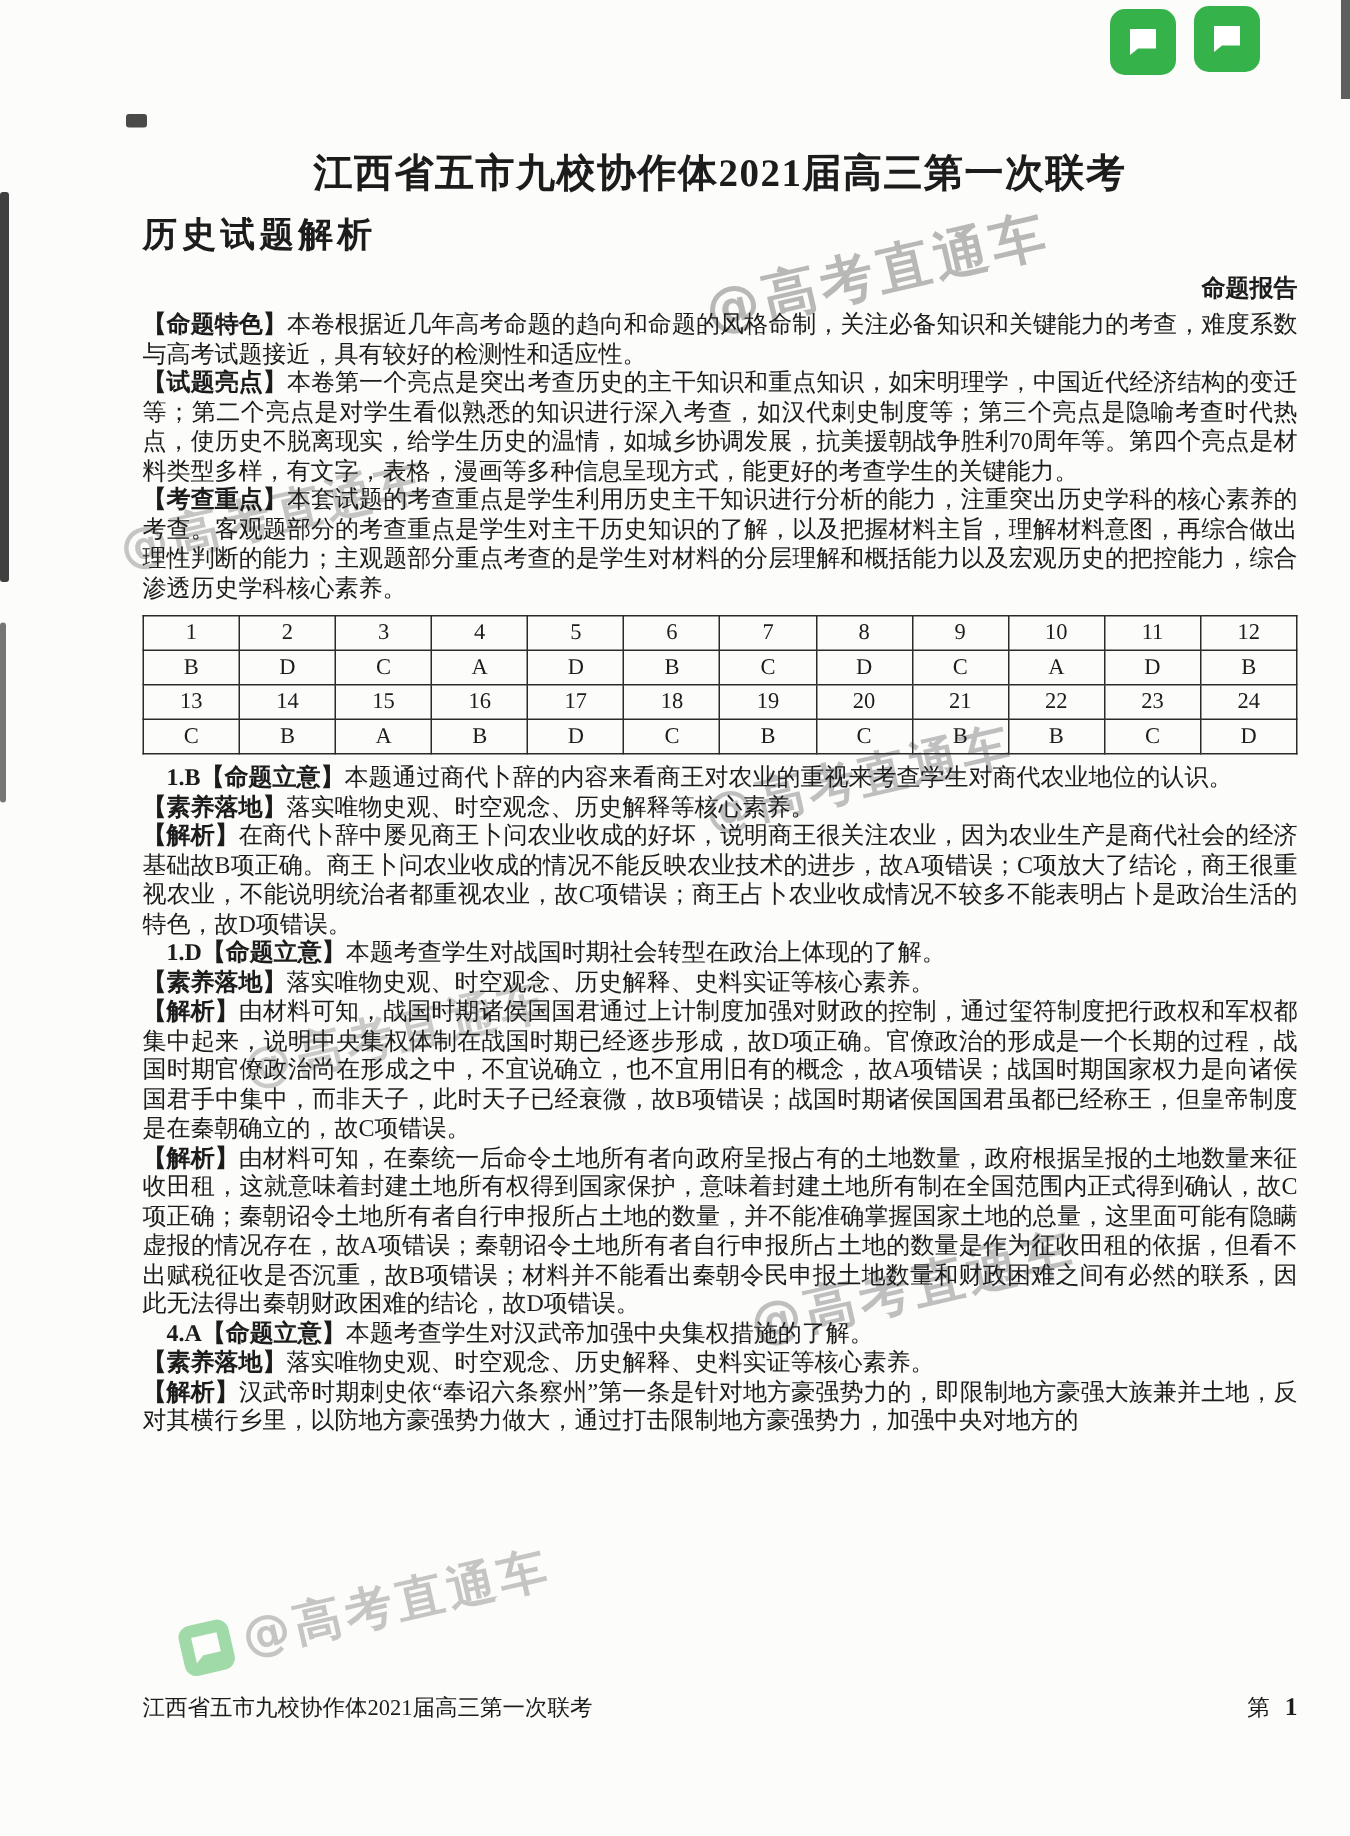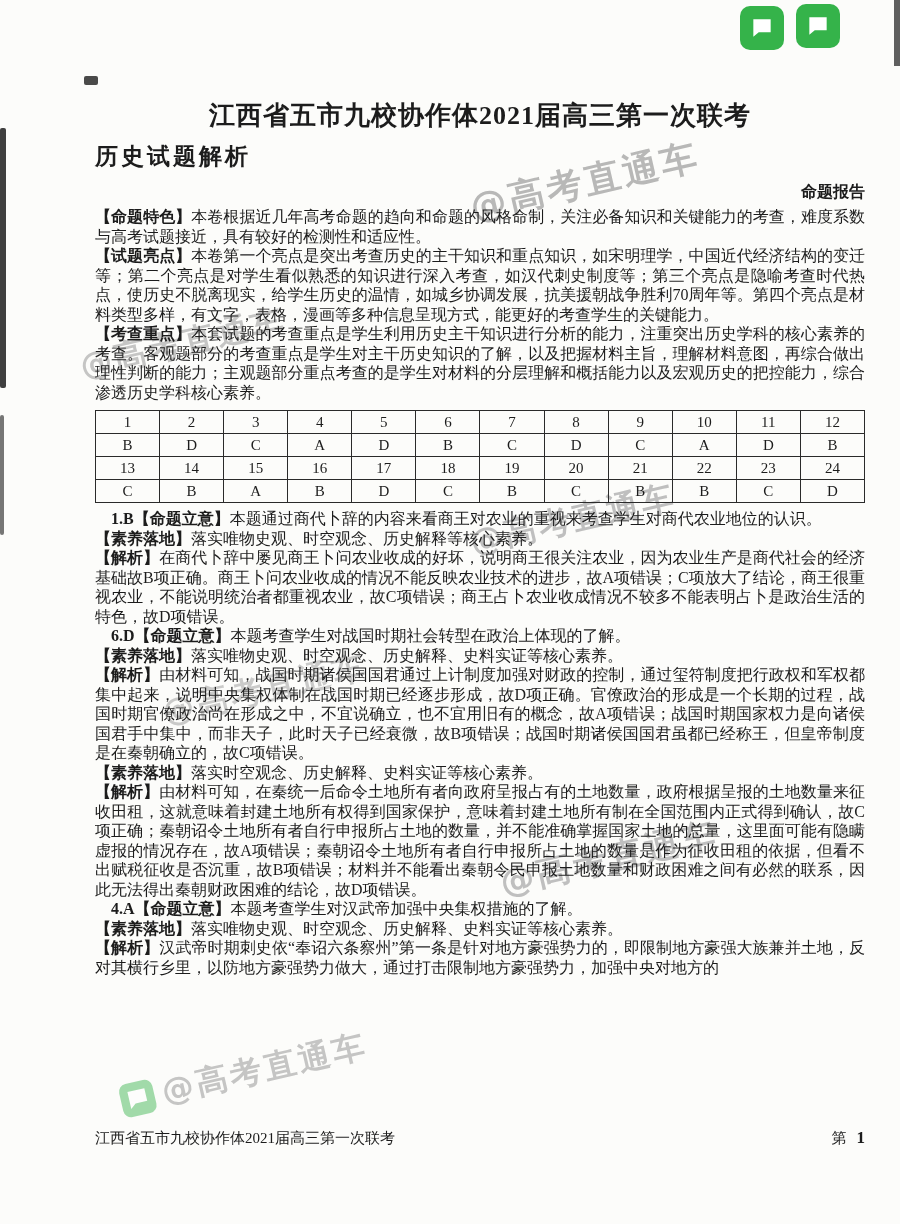--- a/index.html
+++ b/index.html
@@ -164,27 +164,26 @@
         </tbody>
     </table>
 
     <div class="qa">
       <p class="para"><span class="qnum">1.B</span><b>【命题立意】</b><span>本题通过商代卜辞的内容来看商王对农业的重视来考查学生对商代农业地位的认识。</span></p>
       <p class="para"><b>【素养落地】</b><span>落实唯物史观、时空观念、历史解释等核心素养。</span></p>
       <p class="para"><b>【解析】</b><span>在商代卜辞中屡见商王卜问农业收成的好坏，说明商王很关注农业，因为农业生产是商代社会的经济基础故B项正确。商王卜问农业收成的情况不能反映农业技术的进步，故A项错误；C项放大了结论，商王很重视农业，不能说明统治者都重视农业，故C项错误；商王占卜农业收成情况不较多不能表明占卜是政治生活的特色，故D项错误。</span></p>
     </div>
 
     <div class="qa">
-      <p class="para"><span class="qnum">6.D</span><b>【命题立意】</b><span>本题考查学生对战国时期社会转型在政治上体现的了解。</span></p>
+      <p class="para"><span class="qnum">1.D</span><b>【命题立意】</b><span>本题考查学生对战国时期社会转型在政治上体现的了解。</span></p>
       <p class="para"><b>【素养落地】</b><span>落实唯物史观、时空观念、历史解释、史料实证等核心素养。</span></p>
       <p class="para"><b>【解析】</b><span>由材料可知，战国时期诸侯国国君通过上计制度加强对财政的控制，通过玺符制度把行政权和军权都集中起来，说明中央集权体制在战国时期已经逐步形成，故D项正确。官僚政治的形成是一个长期的过程，战国时期官僚政治尚在形成之中，不宜说确立，也不宜用旧有的概念，故A项错误；战国时期国家权力是向诸侯国君手中集中，而非天子，此时天子已经衰微，故B项错误；战国时期诸侯国国君虽都已经称王，但皇帝制度是在秦朝确立的，故C项错误。</span></p>
     </div>
 
     <div class="qa">
-      <p class="para"><b>【素养落地】</b><span>落实时空观念、历史解释、史料实证等核心素养。</span></p>
       <p class="para"><b>【解析】</b><span>由材料可知，在秦统一后命令土地所有者向政府呈报占有的土地数量，政府根据呈报的土地数量来征收田租，这就意味着封建土地所有权得到国家保护，意味着封建土地所有制在全国范围内正式得到确认，故C项正确；秦朝诏令土地所有者自行申报所占土地的数量，并不能准确掌握国家土地的总量，这里面可能有隐瞒虚报的情况存在，故A项错误；秦朝诏令土地所有者自行申报所占土地的数量是作为征收田租的依据，但看不出赋税征收是否沉重，故B项错误；材料并不能看出秦朝令民申报土地数量和财政困难之间有必然的联系，因此无法得出秦朝财政困难的结论，故D项错误。</span></p>
     </div>
 
     <div class="qa">
       <p class="para"><span class="qnum">4.A</span><b>【命题立意】</b><span>本题考查学生对汉武帝加强中央集权措施的了解。</span></p>
       <p class="para"><b>【素养落地】</b><span>落实唯物史观、时空观念、历史解释、史料实证等核心素养。</span></p>
       <p class="para"><b>【解析】</b><span>汉武帝时期刺史依“奉诏六条察州”第一条是针对地方豪强势力的，即限制地方豪强大族兼并土地，反对其横行乡里，以防地方豪强势力做大，通过打击限制地方豪强势力，加强中央对地方的</span></p>
     </div>
 
   </div>

